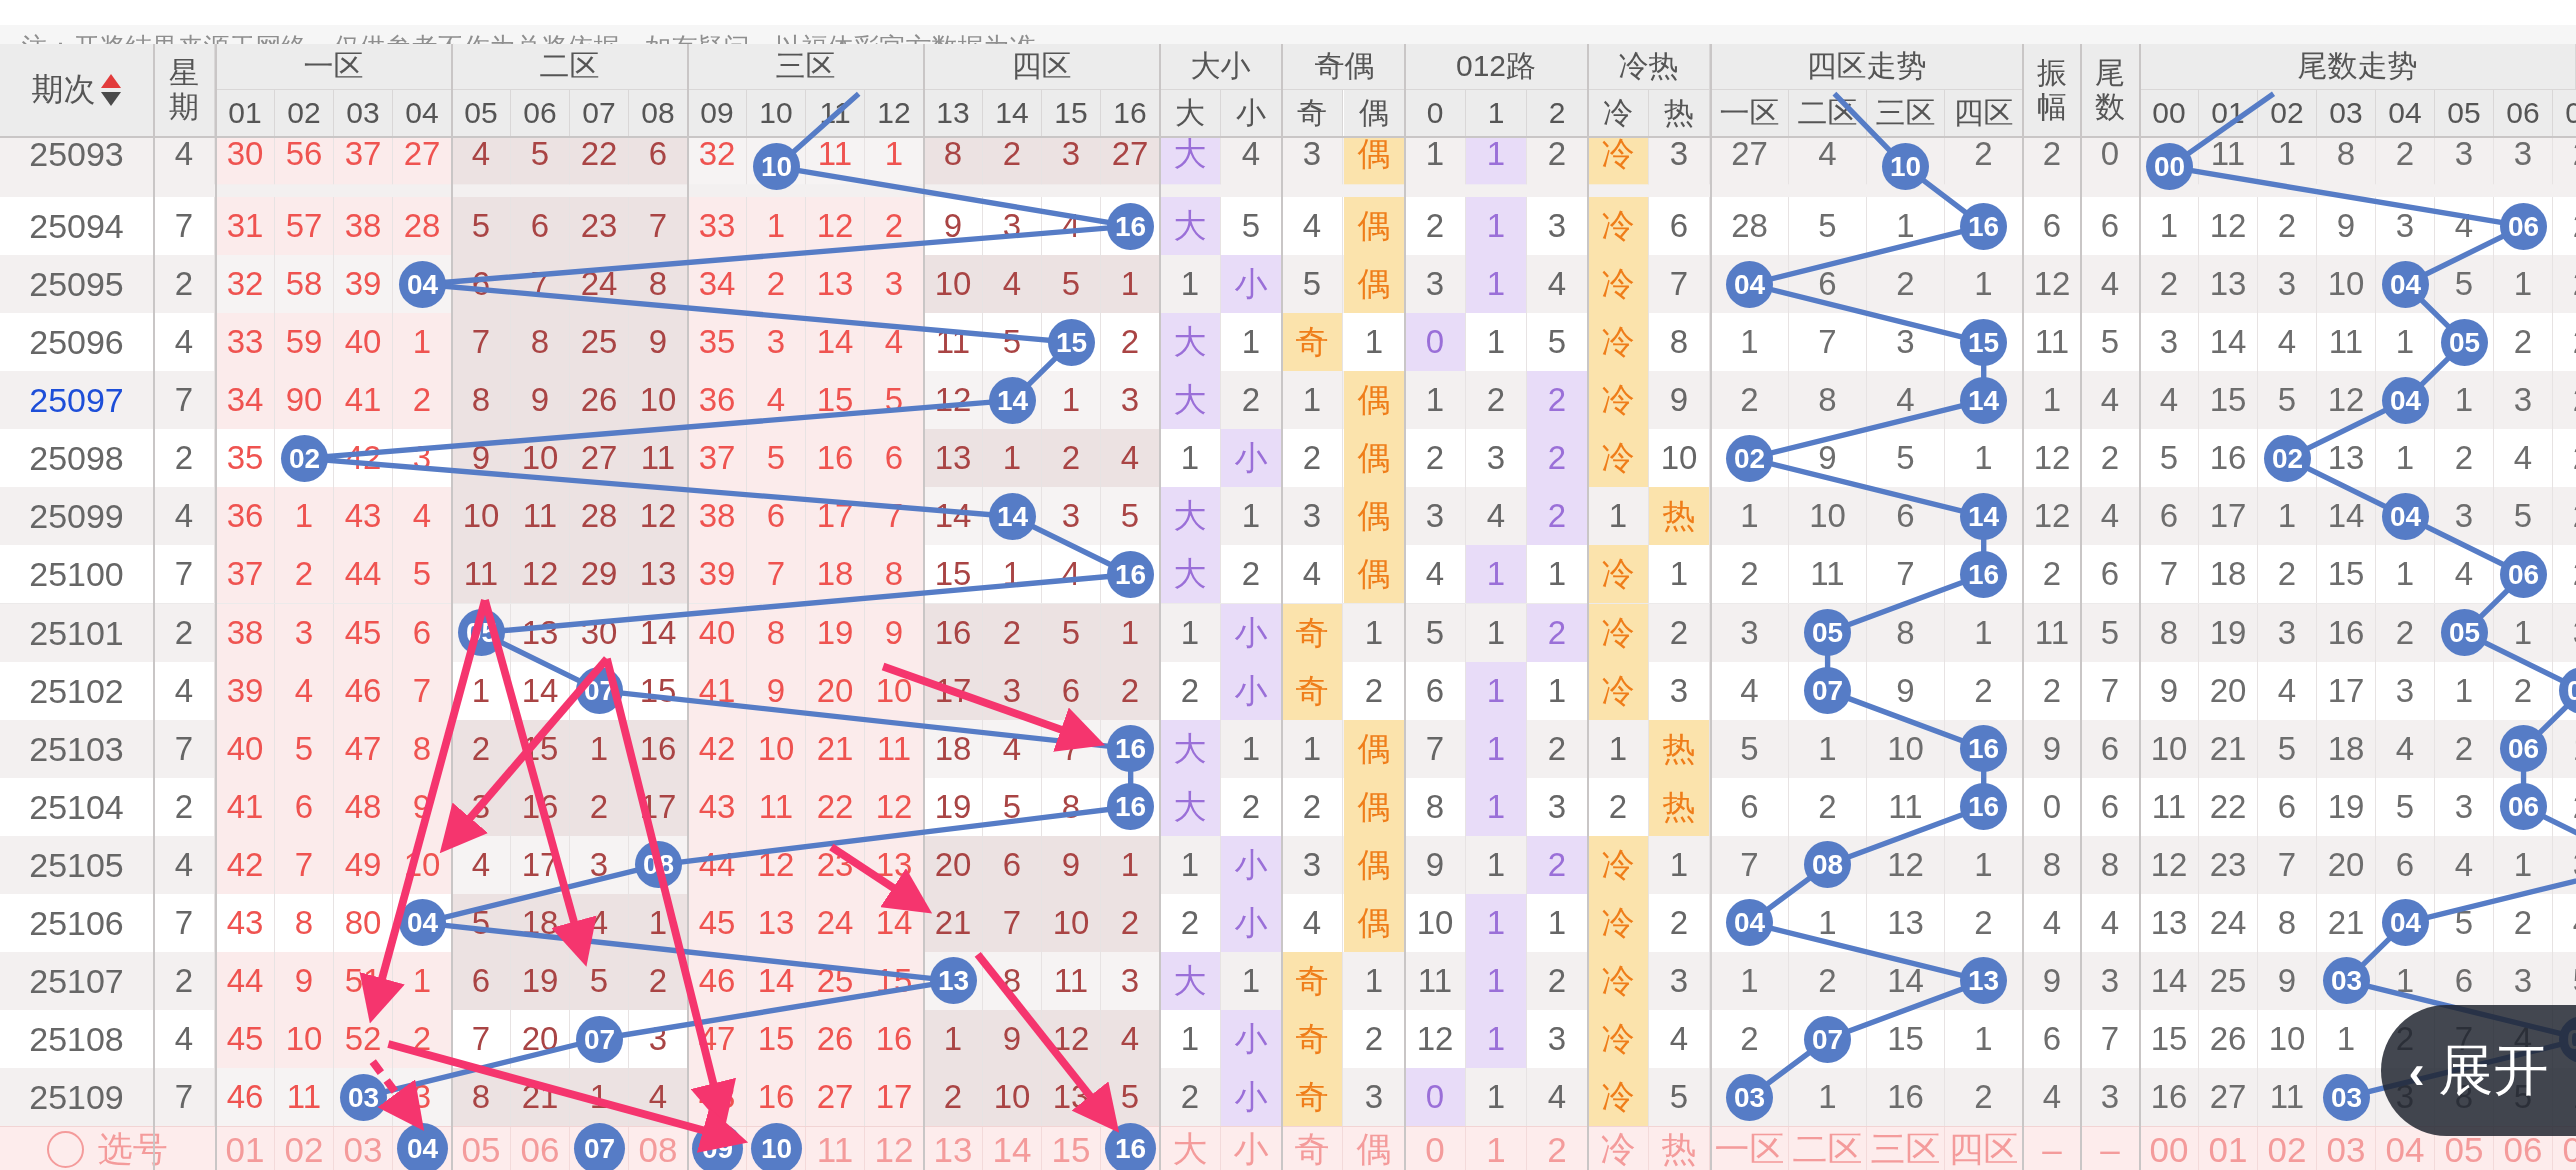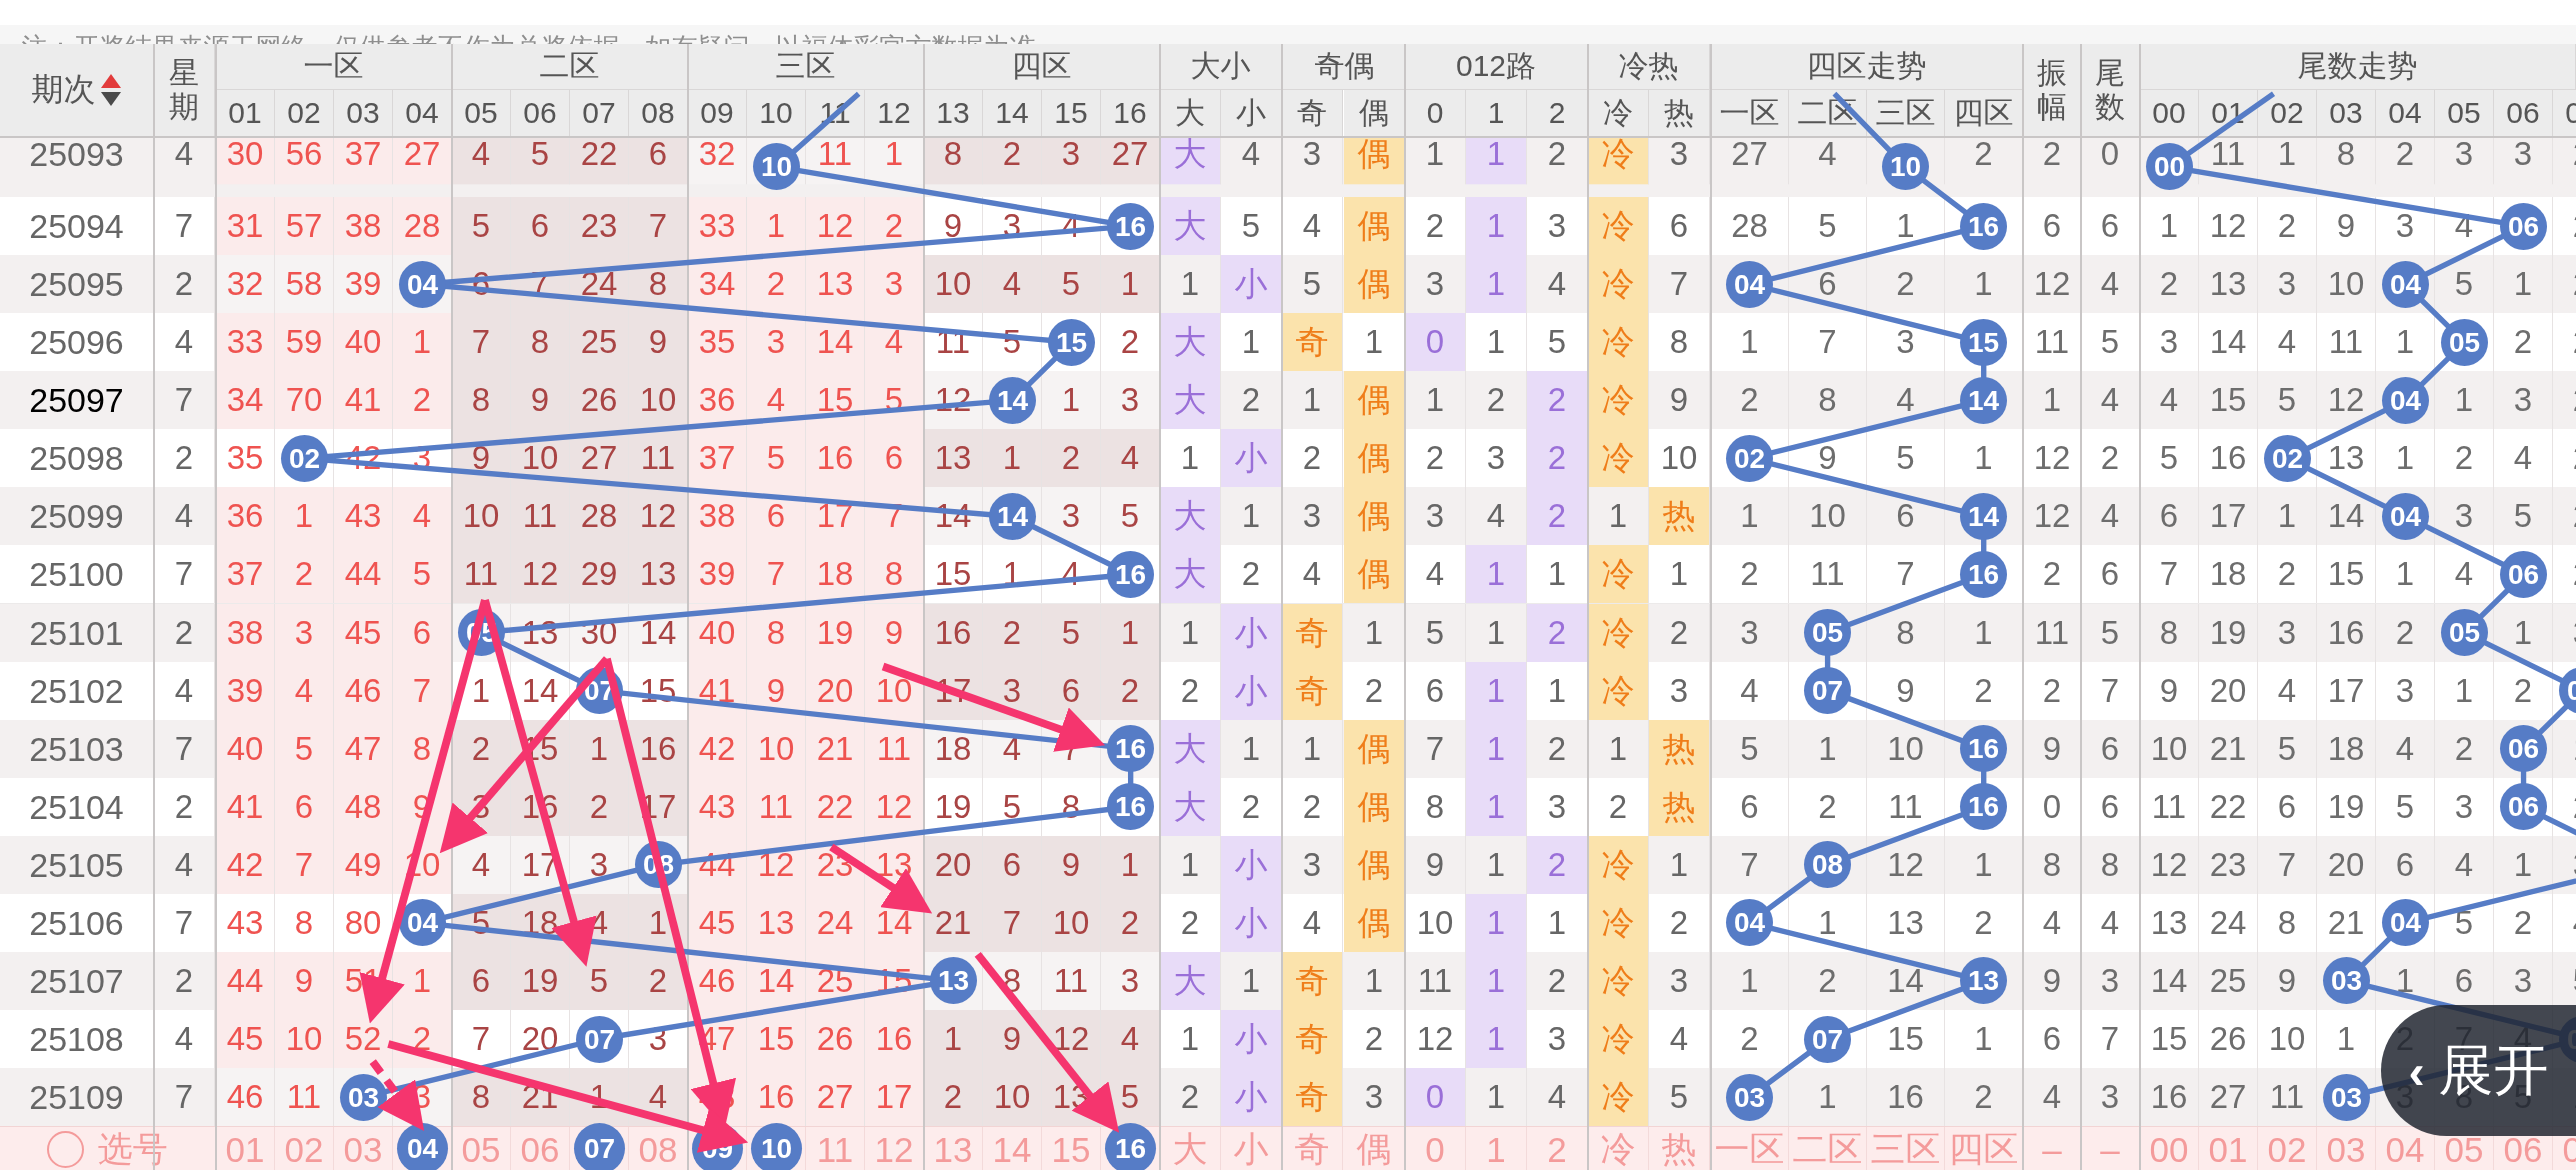--- a/index.html
+++ b/index.html
@@ -278,24 +278,24 @@
           <div class="cell" style="left: 2258px; width: 59px; top: 0px; height: 58px; color: rgb(109, 109, 109); background: transparent;">4</div>
           <div class="cell" style="left: 2317px; width: 59px; top: 0px; height: 58px; color: rgb(109, 109, 109); background: transparent;">11</div>
           <div class="cell" style="left: 2376px; width: 59px; top: 0px; height: 58px; color: rgb(109, 109, 109); background: transparent;">1</div>
           <div class="cell" style="left: 2435px; width: 59px; top: 0px; height: 58px; color: rgb(109, 109, 109); background: transparent;"></div>
           <div class="cell" style="left: 2494px; width: 59px; top: 0px; height: 58px; color: rgb(109, 109, 109); background: transparent;">2</div>
           <div class="cell" style="left: 2553px; width: 59px; top: 0px; height: 58px; color: rgb(109, 109, 109); background: transparent;">2</div>
         </div>
       </div>
       <div class="row" style="top: 371px; height: 58px; background: rgb(243, 240, 240); border-bottom: 1px solid rgb(236, 234, 234);">
         <div class="rowinner">
-          <div class="cell" style="left: 0px; width: 154px; top: 0px; height: 58px; color: #000000; background: transparent; font-size: 34px;">25097</div>
+          <div class="cell" style="left: 0px; width: 154px; top: 0px; height: 58px; color: #1d4ed8; background: transparent; font-size: 34px;">25097</div>
           <div class="cell" style="left: 154px; width: 61px; top: 0px; height: 58px; color: rgb(102, 102, 102); background: transparent;">7</div>
           <div class="cell" style="left: 216px; width: 59px; top: 0px; height: 58px; color: rgb(239, 83, 80); background: rgb(251, 235, 235);">34</div>
-          <div class="cell" style="left: 275px; width: 59px; top: 0px; height: 58px; color: rgb(239, 83, 80); background: rgb(251, 235, 235);">70</div>
+          <div class="cell" style="left: 275px; width: 59px; top: 0px; height: 58px; color: rgb(239, 83, 80); background: rgb(251, 235, 235);">90</div>
           <div class="cell" style="left: 334px; width: 59px; top: 0px; height: 58px; color: rgb(239, 83, 80); background: rgb(251, 235, 235);">41</div>
           <div class="cell" style="left: 393px; width: 59px; top: 0px; height: 58px; color: rgb(239, 83, 80); background: rgb(251, 235, 235);">2</div>
           <div class="cell" style="left: 452px; width: 59px; top: 0px; height: 58px; color: rgb(169, 68, 68); background: rgb(236, 226, 226);">8</div>
           <div class="cell" style="left: 511px; width: 59px; top: 0px; height: 58px; color: rgb(169, 68, 68); background: rgb(236, 226, 226);">9</div>
           <div class="cell" style="left: 570px; width: 59px; top: 0px; height: 58px; color: rgb(169, 68, 68); background: rgb(236, 226, 226);">26</div>
           <div class="cell" style="left: 629px; width: 59px; top: 0px; height: 58px; color: rgb(169, 68, 68); background: rgb(236, 226, 226);">10</div>
           <div class="cell" style="left: 688px; width: 59px; top: 0px; height: 58px; color: rgb(239, 83, 80); background: rgb(251, 235, 235);">36</div>
           <div class="cell" style="left: 747px; width: 59px; top: 0px; height: 58px; color: rgb(239, 83, 80); background: rgb(251, 235, 235);">4</div>
           <div class="cell" style="left: 806px; width: 59px; top: 0px; height: 58px; color: rgb(239, 83, 80); background: rgb(251, 235, 235);">15</div>
           <div class="cell" style="left: 865px; width: 59px; top: 0px; height: 58px; color: rgb(239, 83, 80); background: rgb(251, 235, 235);">5</div>

